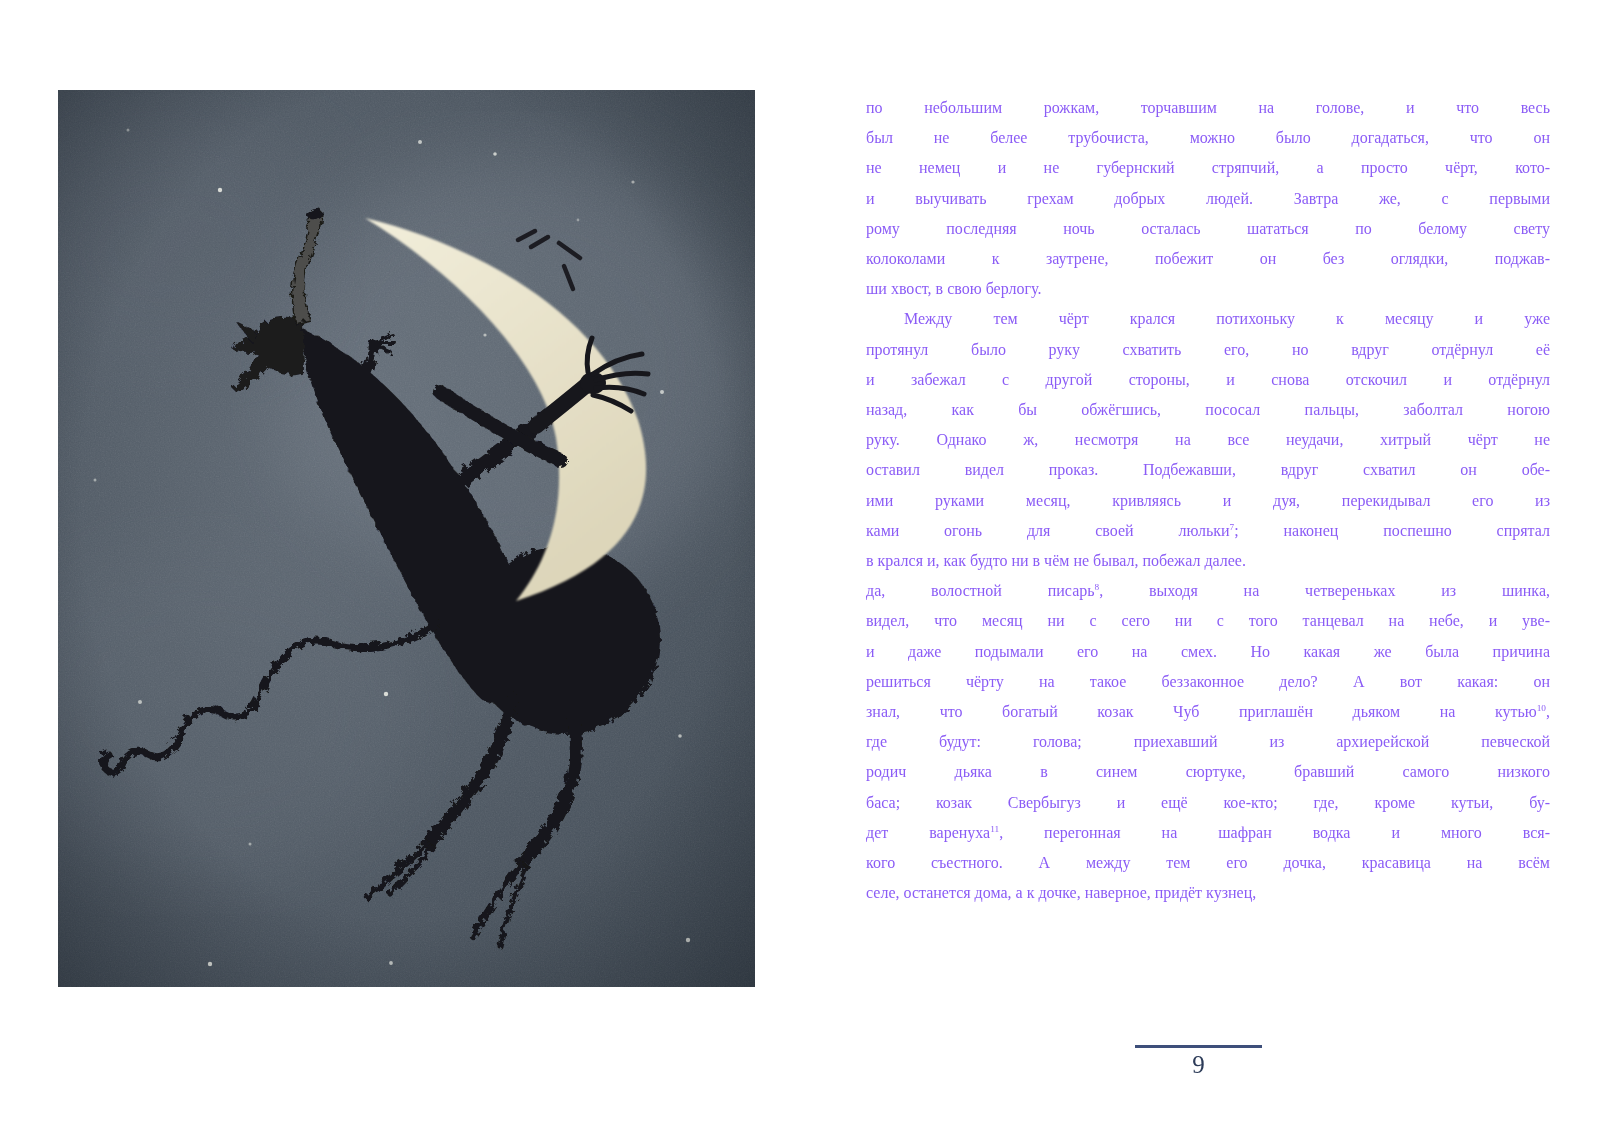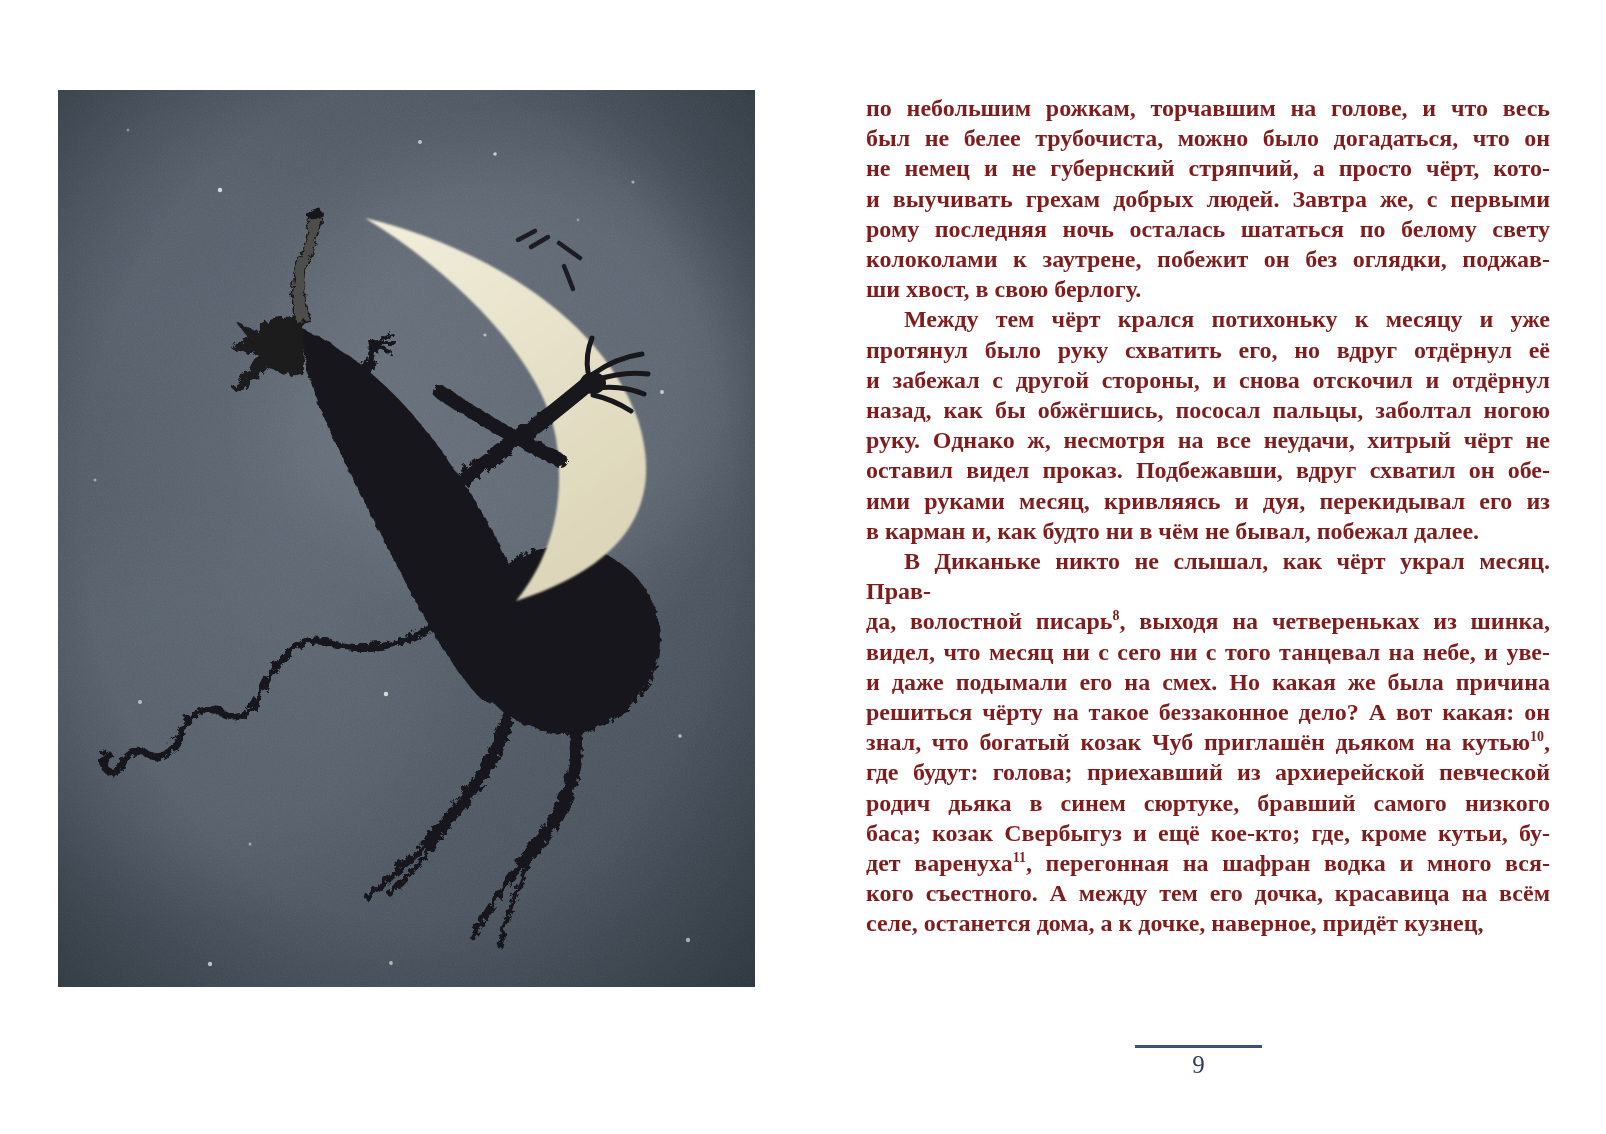--- a/index.html
+++ b/index.html
@@ -9,21 +9,21 @@
     position:relative;
     overflow:hidden;
     font-family:"Liberation Serif","DejaVu Serif",serif;
   }
   .illustration{
     position:absolute;left:58px;top:90px;width:697px;height:897px;
   }
   .illustration svg{display:block;width:697px;height:897px;}
   .text-column{
     position:absolute;left:866px;top:93px;width:684px;
-    font-size:24px;line-height:30.2px;color:#7f1d1d;font-weight:bold;
+    font-size:16px;line-height:30.2px;color:#8b5cf6;
   }
   .para{margin:0;}
   .line{
     text-align:justify;
     text-align-last:justify;
     white-space:normal;
   }
   .line.last{text-align-last:left;}
   .line.indent{text-indent:38px;}
   .line sup{
@@ -161,24 +161,24 @@
       <div class="line last">ши хвост, в свою берлогу.</div>
     </div>
     <div class="para">
       <div class="line indent">Между тем чёрт крался потихоньку к месяцу и уже</div>
       <div class="line">протянул было руку схватить его, но вдруг отдёрнул её</div>
       <div class="line">и забежал с другой стороны, и снова отскочил и отдёрнул</div>
       <div class="line">назад, как бы обжёгшись, пососал пальцы, заболтал ногою</div>
       <div class="line">руку. Однако ж, несмотря на все неудачи, хитрый чёрт не</div>
       <div class="line">оставил видел проказ. Подбежавши, вдруг схватил он обе-</div>
       <div class="line">ими руками месяц, кривляясь и дуя, перекидывал его из</div>
-      <div class="line last">в карман и, как будто ни в чём не бывал, побежал далее.</div>
+      <div class="line">ками огонь для своей люльки<sup>7</sup>; наконец поспешно спрятал</div>
+      <div class="line last">в крался и, как будто ни в чём не бывал, побежал далее.</div>
     </div>
     <div class="para">
-      <div class="line indent">В Диканьке никто не слышал, как чёрт украл месяц. Прав-</div>
       <div class="line">да, волостной писарь<sup>8</sup>, выходя на четвереньках из шинка,</div>
       <div class="line">видел, что месяц ни с сего ни с того танцевал на небе, и уве-</div>
       <div class="line">и даже подымали его на смех. Но какая же была причина</div>
       <div class="line">решиться чёрту на такое беззаконное дело? А вот какая: он</div>
       <div class="line">знал, что богатый козак Чуб приглашён дьяком на кутью<sup>10</sup>,</div>
       <div class="line">где будут: голова; приехавший из архиерейской певческой</div>
       <div class="line">родич дьяка в синем сюртуке, бравший самого низкого</div>
       <div class="line">баса; козак Свербыгуз и ещё кое-кто; где, кроме кутьи, бу-</div>
       <div class="line">дет варенуха<sup>11</sup>, перегонная на шафран водка и много вся-</div>
       <div class="line">кого съестного. А между тем его дочка, красавица на всём</div>

